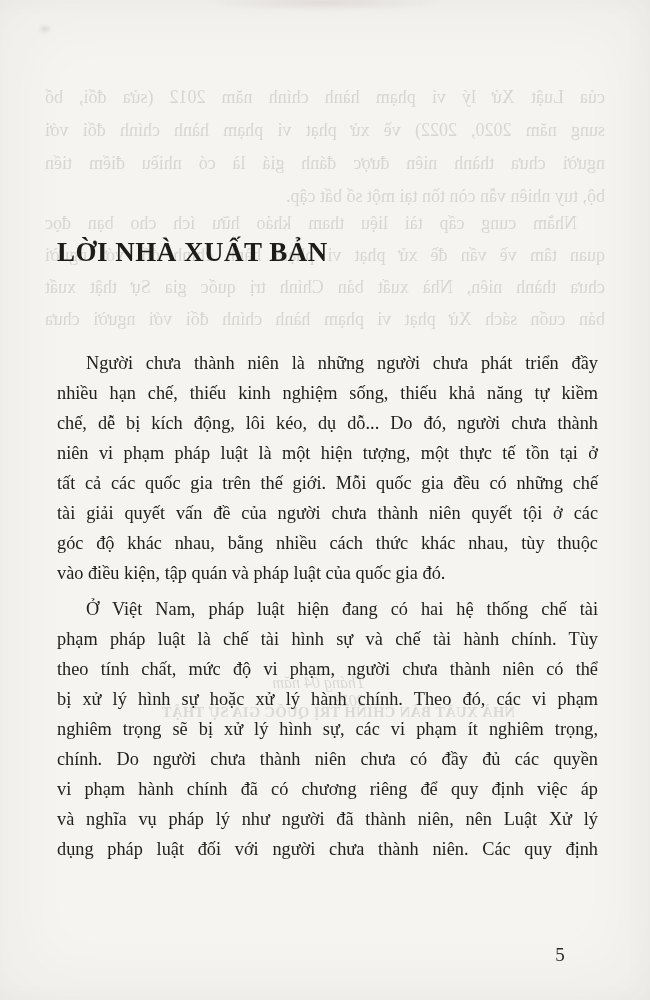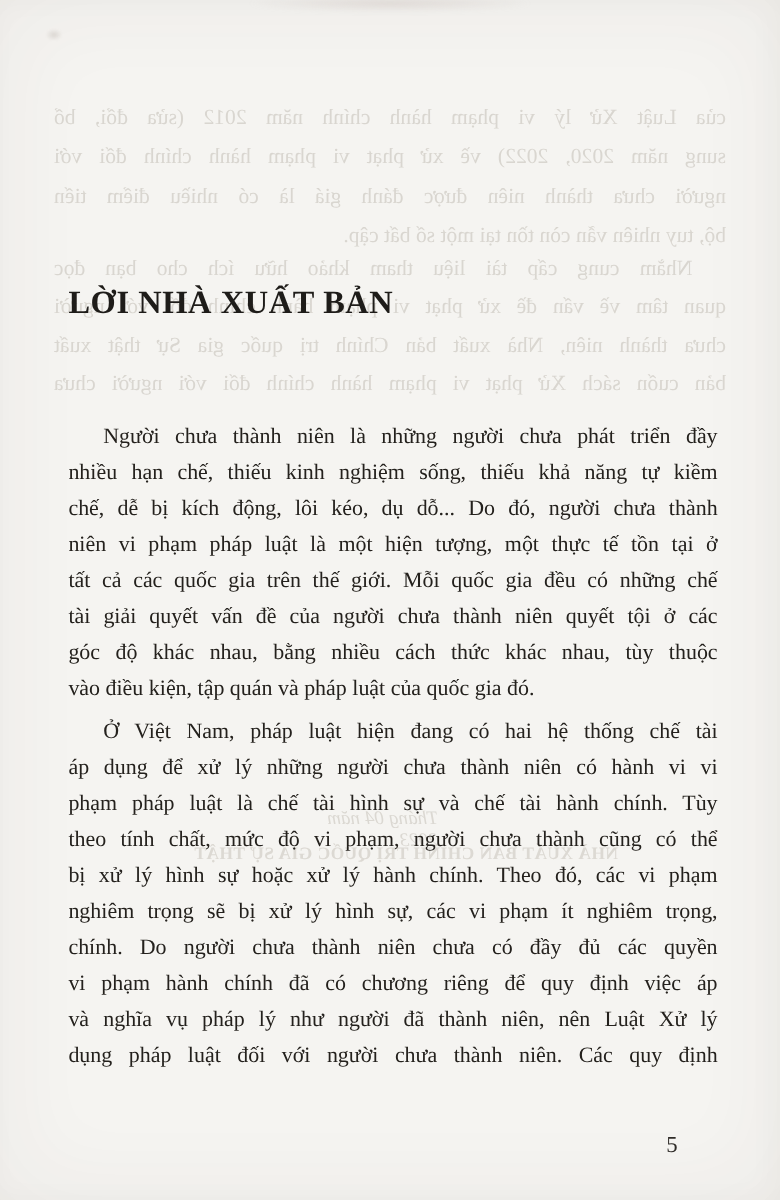--- a/index.html
+++ b/index.html
@@ -114,23 +114,22 @@
       <div class="line">nhiều hạn chế, thiếu kinh nghiệm sống, thiếu khả năng tự kiềm</div>
       <div class="line">chế, dễ bị kích động, lôi kéo, dụ dỗ... Do đó, người chưa thành</div>
       <div class="line">niên vi phạm pháp luật là một hiện tượng, một thực tế tồn tại ở</div>
       <div class="line">tất cả các quốc gia trên thế giới. Mỗi quốc gia đều có những chế</div>
       <div class="line">tài giải quyết vấn đề của người chưa thành niên quyết tội ở các</div>
       <div class="line">góc độ khác nhau, bằng nhiều cách thức khác nhau, tùy thuộc</div>
       <div class="line end">vào điều kiện, tập quán và pháp luật của quốc gia đó.</div>
     </div>
     <div class="para">
       <div class="line indent">Ở Việt Nam, pháp luật hiện đang có hai hệ thống chế tài</div>
-      <div class="line">áp dụng để xử lý những người chưa thành niên có hành vi vi</div>
       <div class="line">phạm pháp luật là chế tài hình sự và chế tài hành chính. Tùy</div>
-      <div class="line">theo tính chất, mức độ vi phạm, người chưa thành cũng có thể</div>
+      <div class="line">theo tính chất, mức độ vi phạm, người chưa thành niên có thể</div>
       <div class="line">bị xử lý hình sự hoặc xử lý hành chính. Theo đó, các vi phạm</div>
       <div class="line">nghiêm trọng sẽ bị xử lý hình sự, các vi phạm ít nghiêm trọng,</div>
       <div class="line">chính. Do người chưa thành niên chưa có đầy đủ các quyền</div>
       <div class="line">vi phạm hành chính đã có chương riêng để quy định việc áp</div>
       <div class="line">và nghĩa vụ pháp lý như người đã thành niên, nên Luật Xử lý</div>
       <div class="line">dụng pháp luật đối với người chưa thành niên. Các quy định</div>
     </div>
   </div>
 
   <div class="page-number">5</div>

